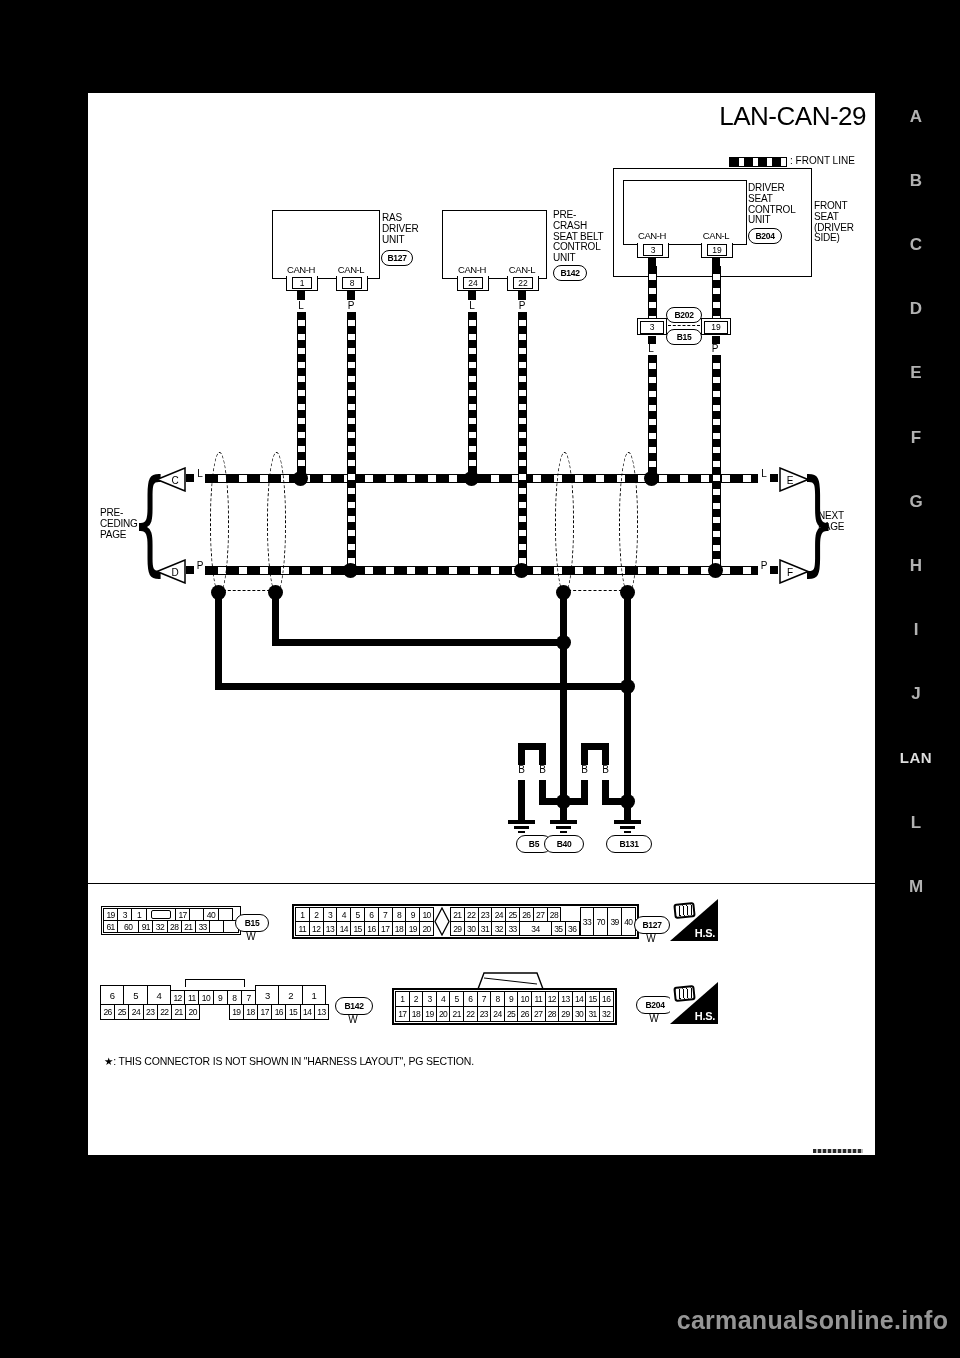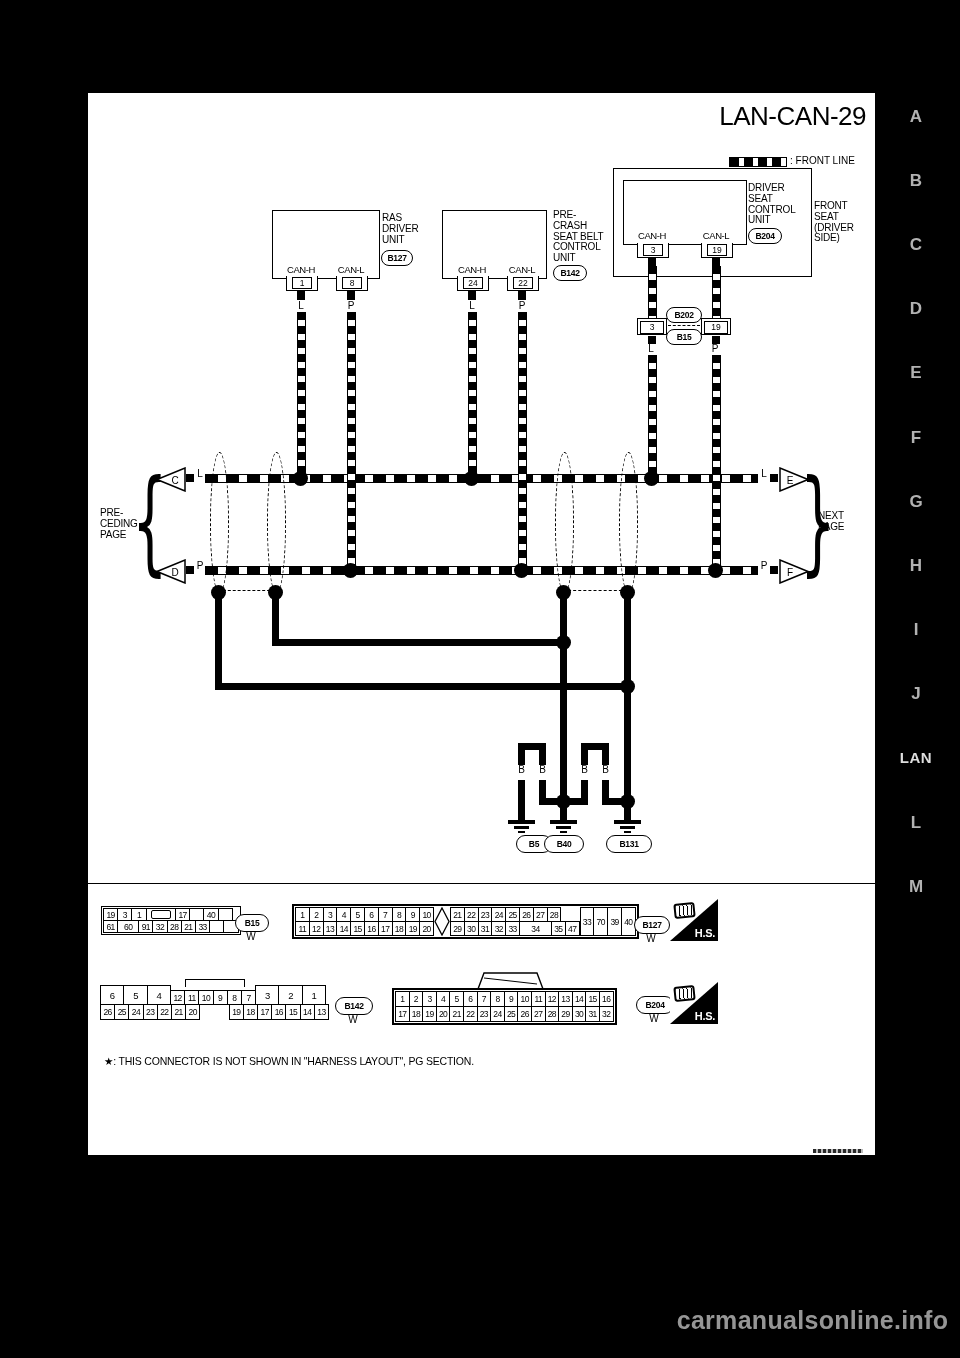--- a/index.html
+++ b/index.html
@@ -340,21 +340,21 @@
           <div class="g-cell" style="width: 14.8px;">28</div>
         </div>
         <div class="g-row">
           <div class="g-cell" style="width: 14.8px;">29</div>
           <div class="g-cell" style="width: 14.8px;">30</div>
           <div class="g-cell" style="width: 14.8px;">31</div>
           <div class="g-cell" style="width: 14.8px;">32</div>
           <div class="g-cell" style="width: 14.8px;">33</div>
           <div class="g-cell" style="width: 33px;">34</div>
           <div class="g-cell" style="width: 14.8px;">35</div>
-          <div class="g-cell" style="width: 14.8px;">47</div>
+          <div class="g-cell" style="width: 14.8px;">36</div>
         </div>
       </div>
     <div class="b127t">
         <div class="g-row">
           <div class="g-cell" style="width: 14.8px;">33</div>
           <div class="g-cell" style="width: 14.8px;">70</div>
           <div class="g-cell" style="width: 14.8px;">39</div>
           <div class="g-cell" style="width: 14.8px;">40</div>
         </div>
       </div>

